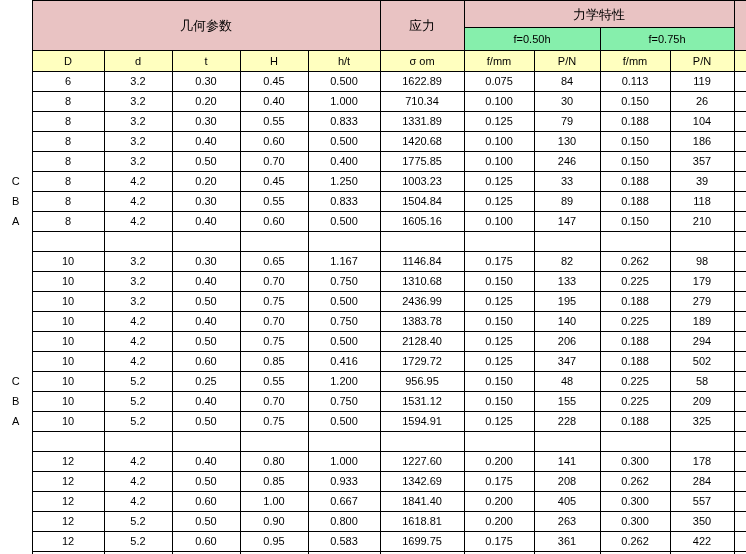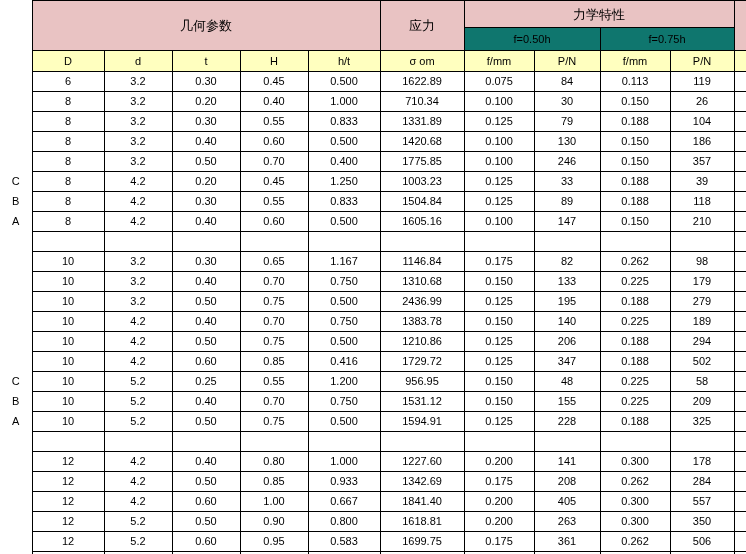--- a/index.html
+++ b/index.html
@@ -1,20 +1,20 @@
 <!DOCTYPE html>
 <html><head>
 <meta charset="utf-8">
 <style>
   html,body{margin:0;padding:0;background:#ffffff;}
   body{width:746px;height:554px;font-family:"Liberation Sans",sans-serif;font-size:11px;color:#000;}
   table{border-collapse:collapse;table-layout:fixed;width:746px;}
   td,th{border:1px solid #000;padding:0;text-align:center;vertical-align:middle;font-weight:normal;font-size:11px;height:19px;line-height:19px;}
   .hdr-group{background:#e9c3c3;font-size:13px;height:26px;}
-  .hdr-sub{background:#0f766e;font-size:11px;height:22px;}
+  .hdr-sub{background:#86efac;font-size:11px;height:22px;}
   .hdr-unit{background:#ffffbf;font-size:11px;height:20px;}
   .labelcol{border:none;background:#fff;text-align:center;font-size:11px;}
   .labelcol-top{border:none;background:#fff;}
   .blank-cell{border:1px solid #000;background:#fff;}
   
   col.c-lbl{width:32px}
   col.c-d{width:72px}
   col.c-dd{width:68px}
   col.c-t{width:68px}
   col.c-H{width:68px}
@@ -253,21 +253,21 @@
         <td>189</td>
         <td>0.20</td>
       </tr>
       <tr>
         <td class="labelcol"></td>
         <td>10</td>
         <td>4.2</td>
         <td>0.50</td>
         <td>0.75</td>
         <td>0.500</td>
-        <td>1210.86</td>
+        <td>2128.40</td>
         <td>0.125</td>
         <td>206</td>
         <td>0.188</td>
         <td>294</td>
         <td>0.25</td>
       </tr>
       <tr>
         <td class="labelcol"></td>
         <td>10</td>
         <td>4.2</td>
@@ -397,21 +397,21 @@
         <td class="labelcol"></td>
         <td>12</td>
         <td>5.2</td>
         <td>0.60</td>
         <td>0.95</td>
         <td>0.583</td>
         <td>1699.75</td>
         <td>0.175</td>
         <td>361</td>
         <td>0.262</td>
-        <td>506</td>
+        <td>422</td>
         <td>0.43</td>
       </tr>
       <tr>
         <td class="labelcol"></td>
         <td>12</td>
         <td>6.2</td>
         <td>0.50</td>
         <td>0.85</td>
         <td>0.700</td>
         <td>1544.12</td>

